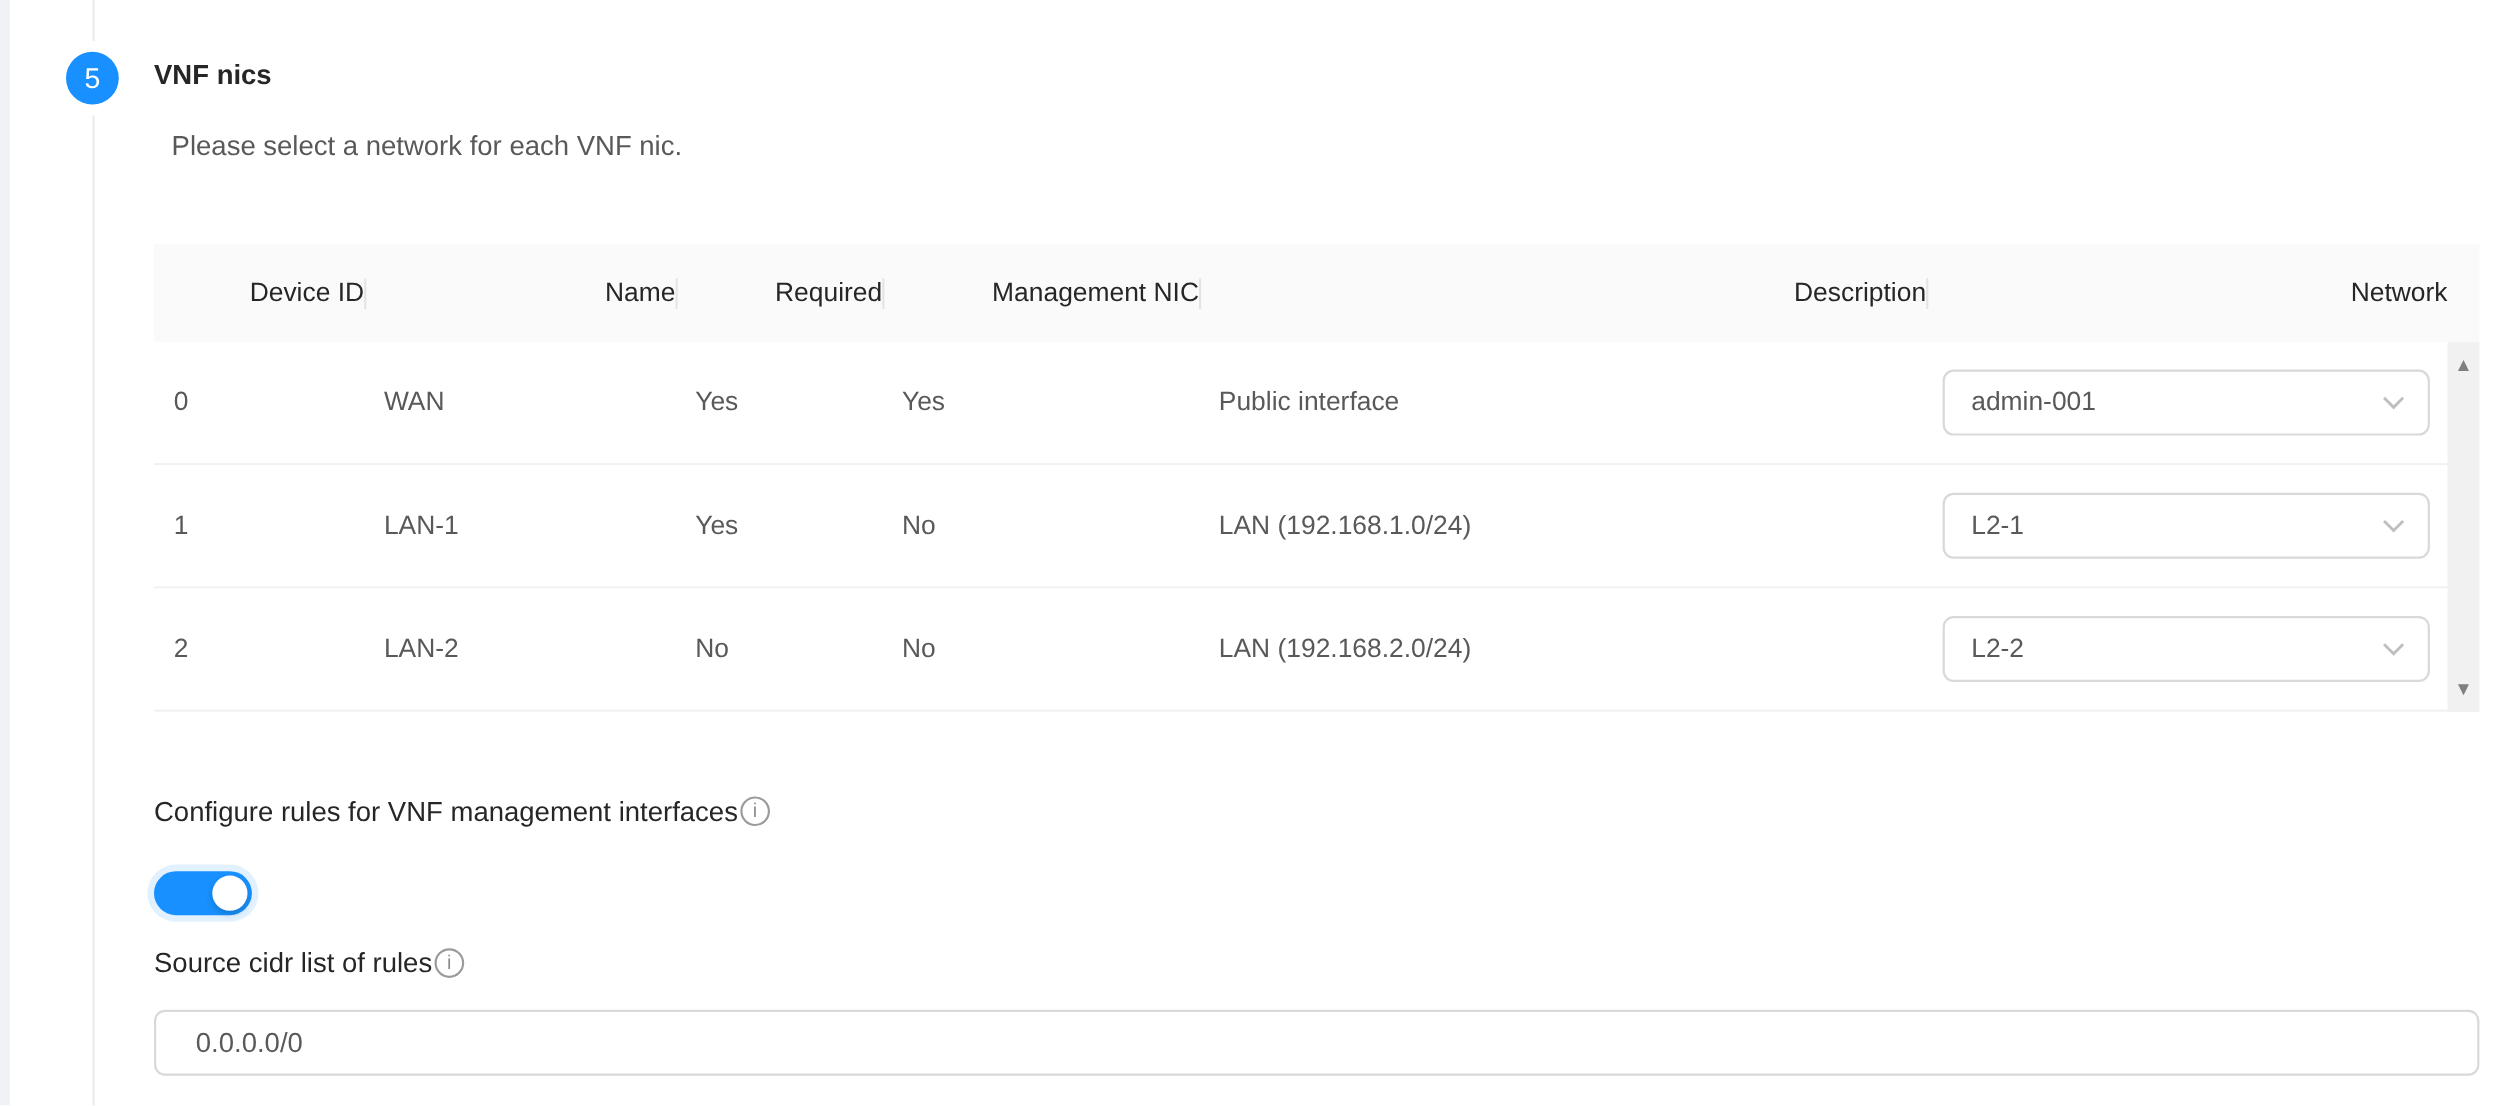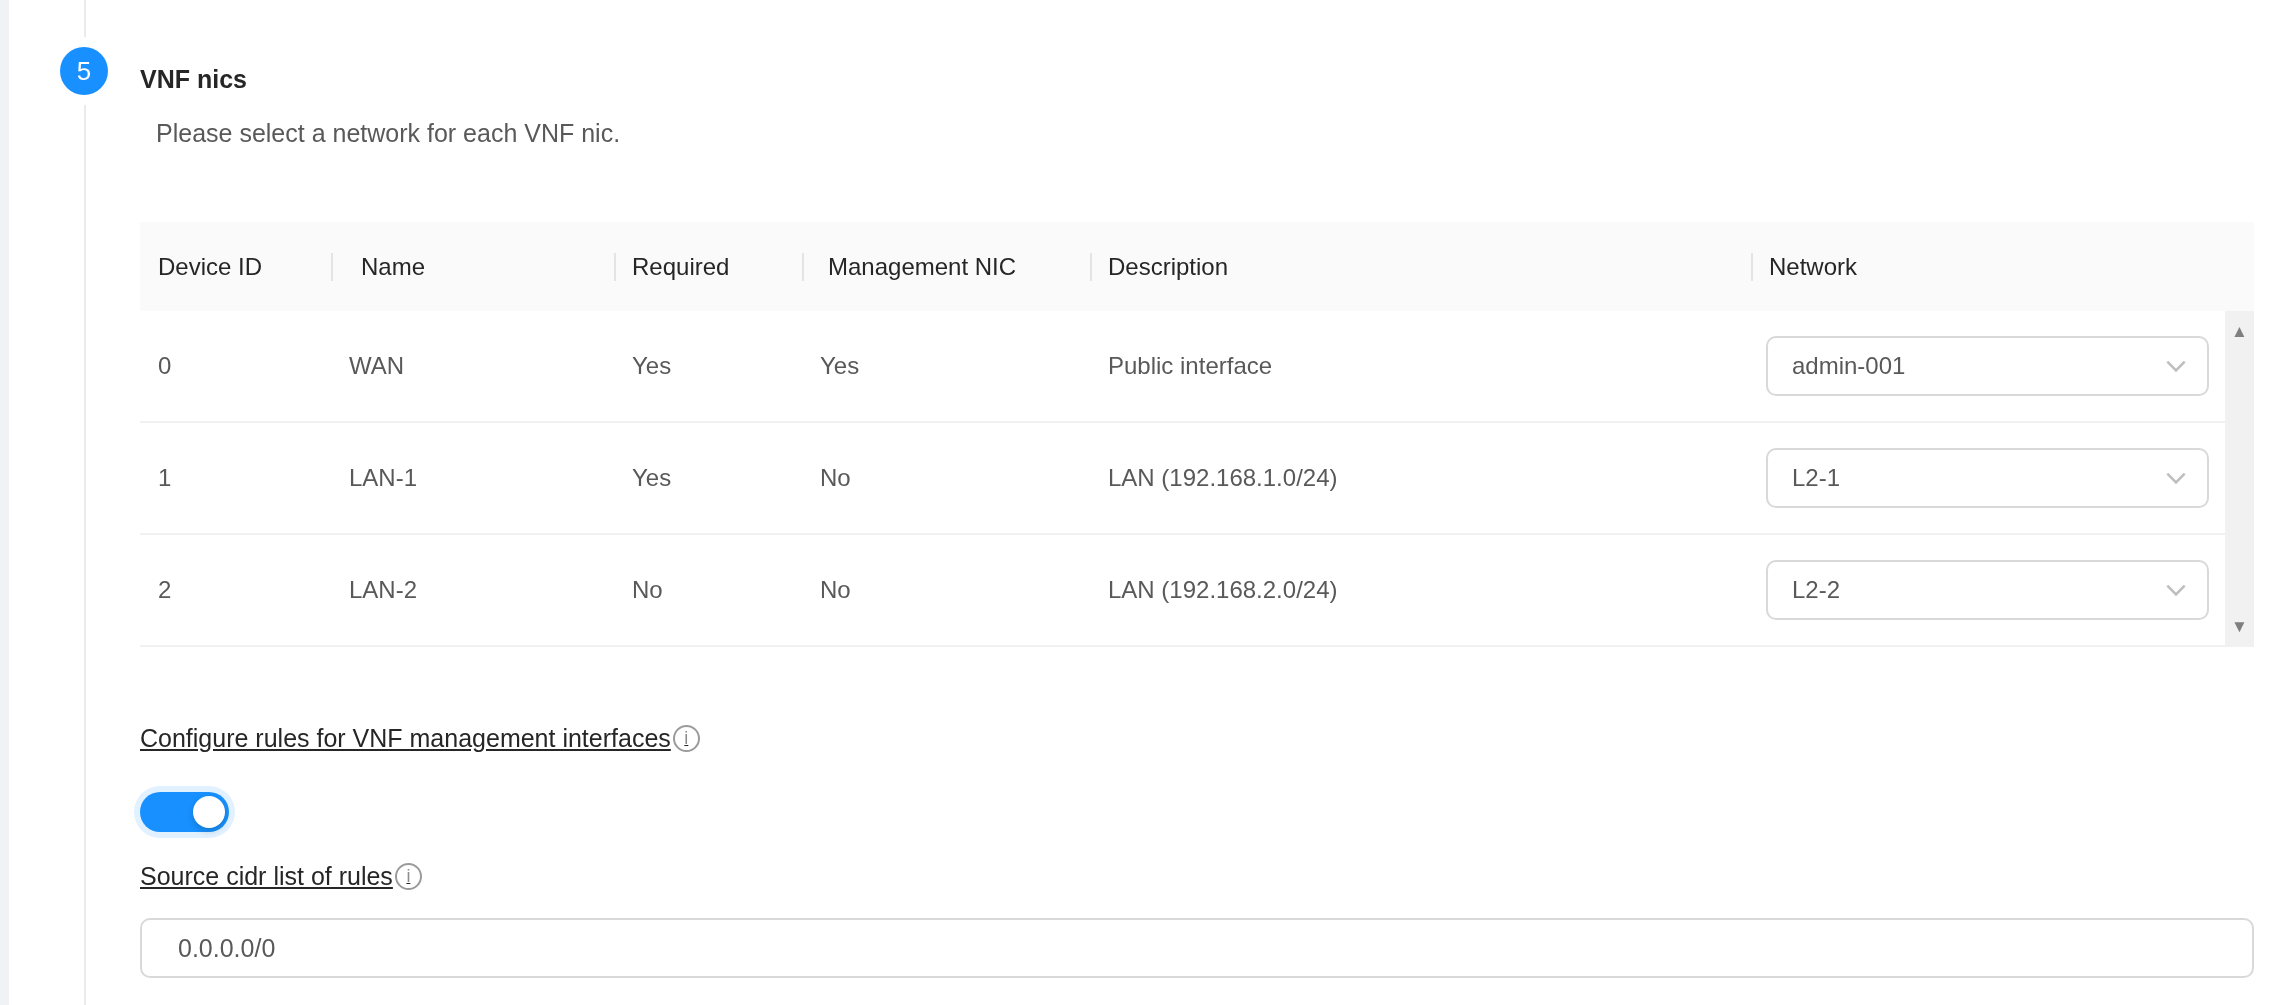--- a/index.html
+++ b/index.html
@@ -15,26 +15,26 @@
   .left-strip { position:absolute; left:0; top:0; width:9px; height:1005px; background:#f0f2f5; }
   .connector  { position:absolute; left:84px; top:0; width:2px; height:1005px; background:#ebebeb; }
 
   
   .step-circle {
     position:absolute; left:60px; top:47px; width:48px; height:48px;
     border-radius:50%; background:#1890ff; color:#fff;
     display:flex; align-items:center; justify-content:center;
     font-size:26px; box-shadow:0 0 0 10px #fff;
   }
-  .step-title { position:absolute; left:140px; top:65px; font-size:25px; font-weight:bold; color:#262626; }
+  .step-title { position:absolute; left:140px; top:54px; font-size:25px; font-weight:bold; color:#262626; }
   .step-desc  { position:absolute; left:156px; top:119px; font-size:25px; color:#595959; }
 
   
   .vnf-table { position:absolute; left:140px; top:222px; width:2114px; }
-  .thead { display:flex; align-items:center; height:89px; background:#fafafa; }
+  .thead { display:flex; align-items:center; height:89px; background:#fafafa;text-align:right; }
   .th {
     font-size:24px; color:#262626; padding-left:18px; position:relative;
     white-space:nowrap; overflow:hidden;
   }
   .th + .th::before {
     content:""; position:absolute; left:0; top:50%; transform:translateY(-50%);
     width:2px; height:46px; background:#e4e4e4;
   }
   .col-0 { width:191px; } .col-1 { width:283px;padding-left:30px; } .col-2 { width:188px; }
   .col-3 { width:288px;padding-left:26px; } .col-4 { width:661px; } .col-5 { width:474px; }
@@ -61,22 +61,22 @@
   }
   .scroll-arrow {
     position:absolute; left:0; width:100%; text-align:center;
     font-size:17px; color:#7f7f7f; line-height:1;
   }
   .scroll-up { top:12px; }
   .scroll-down { bottom:12px; }
 
   
   .field-label {
-    position:absolute; left:140px; display:flex; align-items:center;
-    font-size:25px; color:#262626;text-decoration:underline;
+    position:absolute; left:140px; display:flex; 
+    font-size:25px; color:#262626;
   }
   .label-configure { top:724px; }
   .label-cidr { top:862px; }
   .info-icon {
     display:inline-flex; align-items:center; justify-content:center;
     width:27px; height:27px; margin-left:2px; border:2px solid #9b9b9b; border-radius:50%;
     font-size:18px; color:#8c8c8c; font-style:normal; flex:none;
   }
 
   .toggle {

